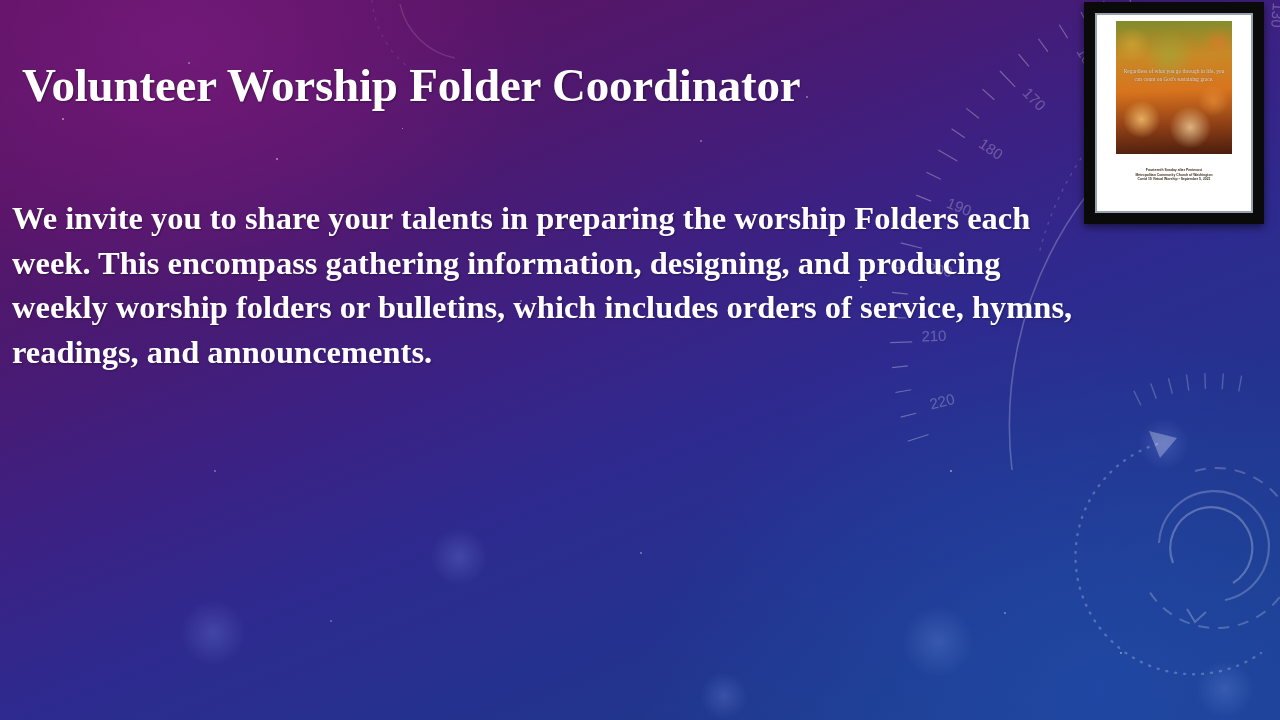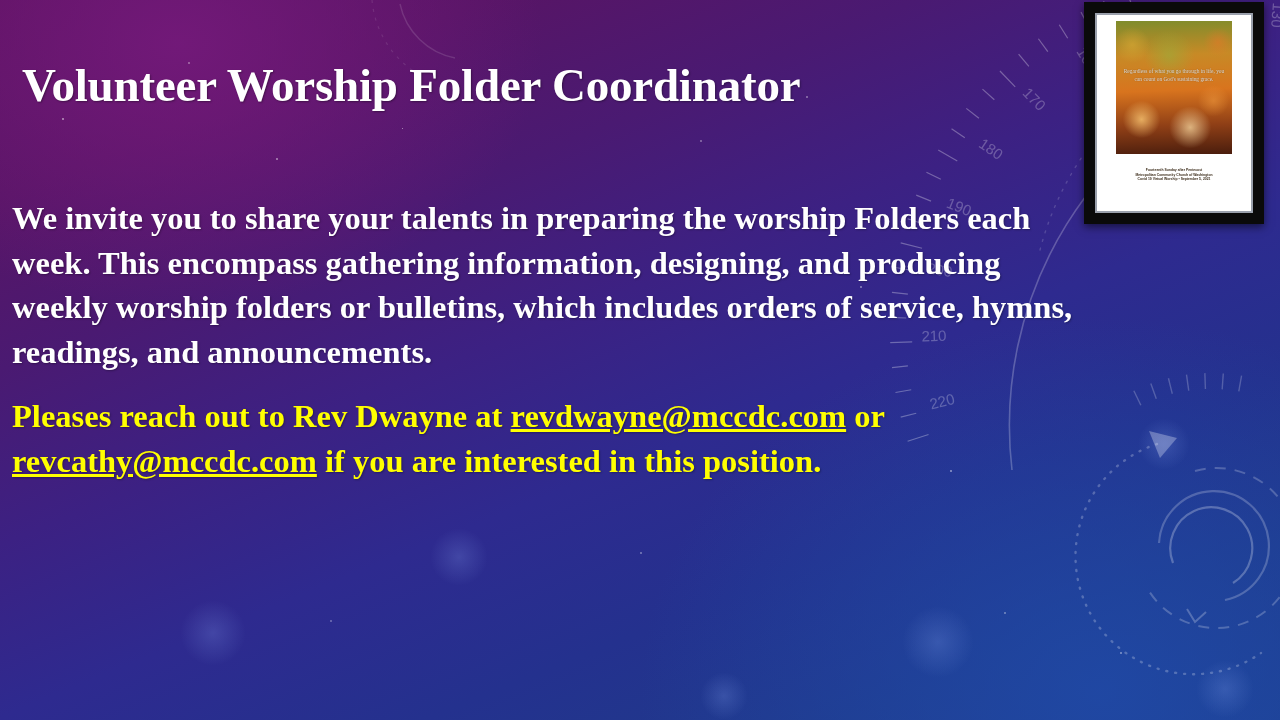--- a/index.html
+++ b/index.html
@@ -391,21 +391,20 @@
     <span class="bokeh" style="left:1138px;top:418px; width:52px; height:52px;"></span>
     <span class="bokeh" style="left:180px; top:600px; width:66px; height:66px;"></span>
     <span class="bokeh" style="left:700px; top:672px; width:48px; height:48px;"></span>
     <span class="bokeh" style="left:1196px;top:660px; width:58px; height:58px;"></span>
   </div>
 
   <div id="title">Volunteer Worship Folder Coordinator</div>
 
   <div id="body-copy">
     <p class="gap">We invite you to share your talents in preparing the worship Folders each week.  This encompass gathering information, designing, and producing weekly worship folders or bulletins, which includes orders of service, hymns, readings, and announcements.</p>
-    <p class="gap yellow"><span>Pleases reach out to Rev Dwayne at </span><a class="email" href="#">revdwayne@mccdc.com</a><span> or </span><a class="email" href="#">revcathy@mccdc.com</a><span> if you are interested in this position.</span></p>
   </div>
 
   <div id="picture-frame">
     <div id="frame-bevel">
       <div id="folder-photo">
         <div id="photo-quote">Regardless of what you go through in life, you can count on God's sustaining grace.</div>
       </div>
       <div id="photo-caption">
         <div>Fourteenth Sunday after Pentecost</div>
         <div>Metropolitan Community Church of Washington</div>

